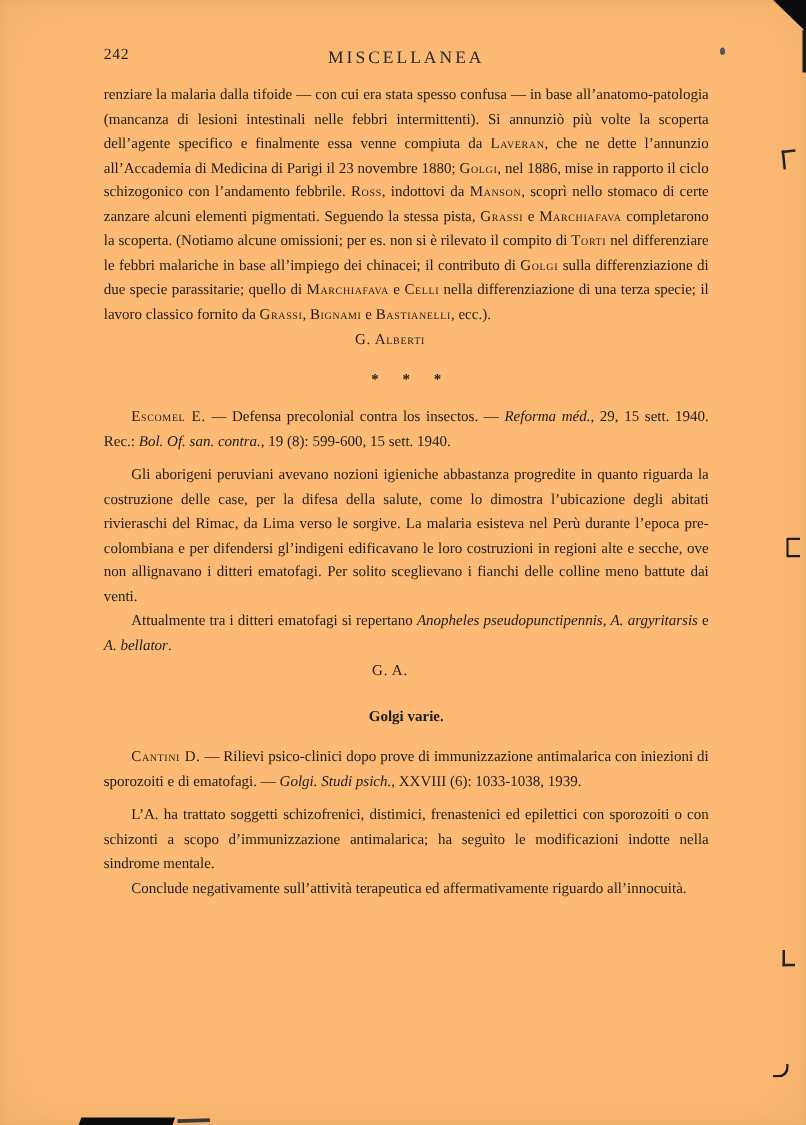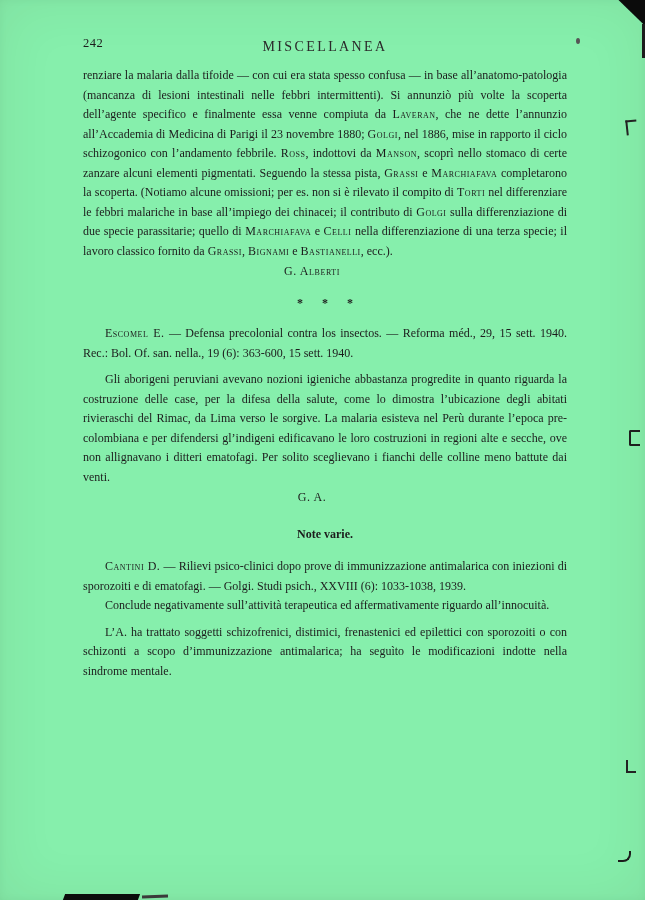--- a/index.html
+++ b/index.html
@@ -4,21 +4,21 @@
 <style>
   html, body {
     margin: 0;
     padding: 0;
     background: #ece9e2;
   }
   .page {
     position: relative;
     width: 645px;
     height: 900px;
-    background: #86efac;
+    background: #fdba74;
     overflow: hidden;
     box-shadow: inset 0 0 55px rgba(60,50,30,0.08), inset 0 0 8px rgba(0,0,0,0.05);
     font-family: "Liberation Serif", "DejaVu Serif", serif;
     color: #1c1c1c;
   }
   .content {
     position: absolute;
     left: 83px;
     top: 36px;
     width: 484px;
@@ -47,21 +47,21 @@
   .body-text {
     font-size: 12px;
     line-height: 19.5px;
     text-align: justify;
   }
   p { margin: 0; }
   .para   { text-indent: 22px; }
   .first  { text-indent: 0; }
   .after-entry { margin-top: 7px; }
   .sc { font-variant: small-caps; letter-spacing: 0.5px; }
-  .it { }
+  .it { font-style: italic; }
   .sig {
     text-align: center;
     padding-right: 26px;
     font-variant: small-caps;
     letter-spacing: 0.6px;
     margin: 1px 0 3px;
     text-indent: 0;
   }
   .sep {
     text-align: center;
@@ -149,31 +149,32 @@
     </header>
 
     <main class="body-text">
 
       <p class="para first"><span>renziare la malaria dalla tifoide — con cui era stata spesso confusa — in base all’anatomo-patologia (mancanza di lesioni intestinali nelle febbri intermittenti). Si annunziò più volte la scoperta dell’agente specifico e finalmente essa venne compiuta da </span><span class="sc">Laveran</span><span>, che ne dette l’annunzio all’Accademia di Medicina di Parigi il 23 novembre 1880; </span><span class="sc">Golgi</span><span>, nel 1886, mise in rapporto il ciclo schizogonico con l’andamento febbrile. </span><span class="sc">Ross</span><span>, indottovi da </span><span class="sc">Manson</span><span>, scoprì nello stomaco di certe zanzare alcuni elementi pigmentati. Seguendo la stessa pista, </span><span class="sc">Grassi</span><span> e </span><span class="sc">Marchiafava</span><span> completarono la scoperta. (Notiamo alcune omissioni; per es. non si è rilevato il compito di </span><span class="sc">Torti</span><span> nel differenziare le febbri malariche in base all’impiego dei chinacei; il contributo di </span><span class="sc">Golgi</span><span> sulla differenziazione di due specie parassitarie; quello di </span><span class="sc">Marchiafava</span><span> e </span><span class="sc">Celli</span><span> nella differenziazione di una terza specie; il lavoro classico fornito da </span><span class="sc">Grassi</span><span>, </span><span class="sc">Bignami</span><span> e </span><span class="sc">Bastianelli</span><span>, ecc.).</span></p>
 
       <p class="sig">G. Alberti</p>
 
       <p class="sep">* * *</p>
 
-      <p class="para"><span class="sc">Escomel E.</span><span> — Defensa precolonial contra los insectos. — </span><span class="it">Reforma méd.</span><span>, 29, 15 sett. 1940. Rec.: </span><span class="it">Bol. Of. san. nella.</span><span>, 19 (6): 363-600, 15 sett. 1940.</span></p>
+      <p class="para"><span class="sc">Escomel E.</span><span> — Defensa precolonial contra los insectos. — </span><span class="it">Reforma méd.</span><span>, 29, 15 sett. 1940. Rec.: </span><span class="it">Bol. Of. san. contra.</span><span>, 19 (8): 599-600, 15 sett. 1940.</span></p>
 
       <p class="para after-entry"><span>Gli aborigeni peruviani avevano nozioni igieniche abbastanza progredite in quanto riguarda la costruzione delle case, per la difesa della salute, come lo dimostra l’ubicazione degli abitati rivieraschi del Rimac, da Lima verso le sorgive. La malaria esisteva nel Perù durante l’epoca pre-colombiana e per difendersi gl’indigeni edificavano le loro costruzioni in regioni alte e secche, ove non allignavano i ditteri ematofagi. Per solito sceglievano i fianchi delle colline meno battute dai venti.</span></p>
 
+      <p class="para"><span>Attualmente tra i ditteri ematofagi si repertano </span><span class="it">Anopheles pseudopunctipennis</span><span>, </span><span class="it">A. argyritarsis</span><span> e </span><span class="it">A. bellator</span><span>.</span></p>
 
       <p class="sig">G. A.</p>
 
-      <p class="heading">Note varie.</p>
+      <p class="heading">Golgi varie.</p>
 
       <p class="para"><span class="sc">Cantini D.</span><span> — Rilievi psico-clinici dopo prove di immunizzazione antimalarica con iniezioni di sporozoiti e di ematofagi. — </span><span class="it">Golgi. Studi psich.</span><span>, XXVIII (6): 1033-1038, 1939.</span></p>
 
+      <p class="para after-entry"><span>L’A. ha trattato soggetti schizofrenici, distimici, frenastenici ed epilettici con sporozoiti o con schizonti a scopo d’immunizzazione antimalarica; ha seguìto le modificazioni indotte nella sindrome mentale.</span></p>
+
       <p class="para"><span>Conclude negativamente sull’attività terapeutica ed affermativamente riguardo all’innocuità.</span></p>
-
-      <p class="para after-entry"><span>L’A. ha trattato soggetti schizofrenici, distimici, frenastenici ed epilettici con sporozoiti o con schizonti a scopo d’immunizzazione antimalarica; ha seguìto le modificazioni indotte nella sindrome mentale.</span></p>
 
 
     </main>
   </div>
 </div>
 
 </body></html>

